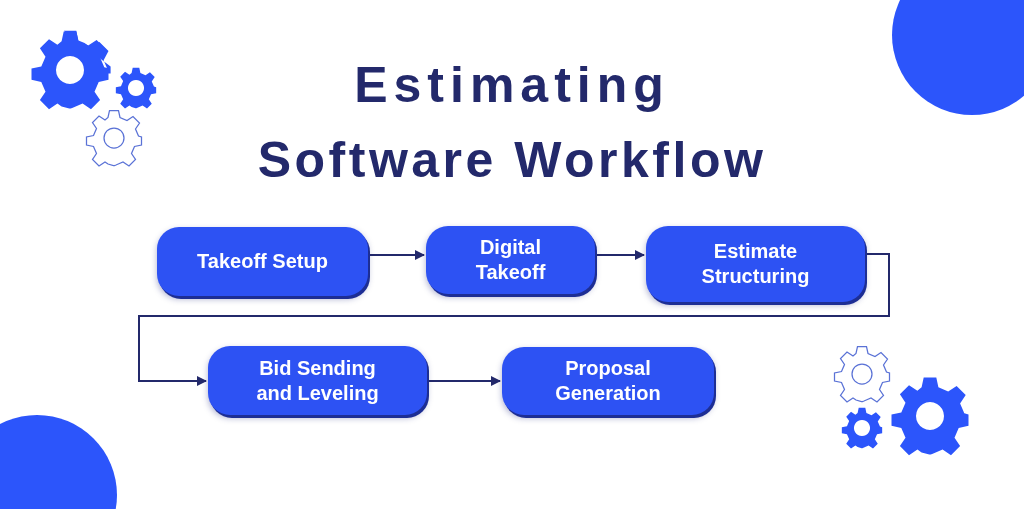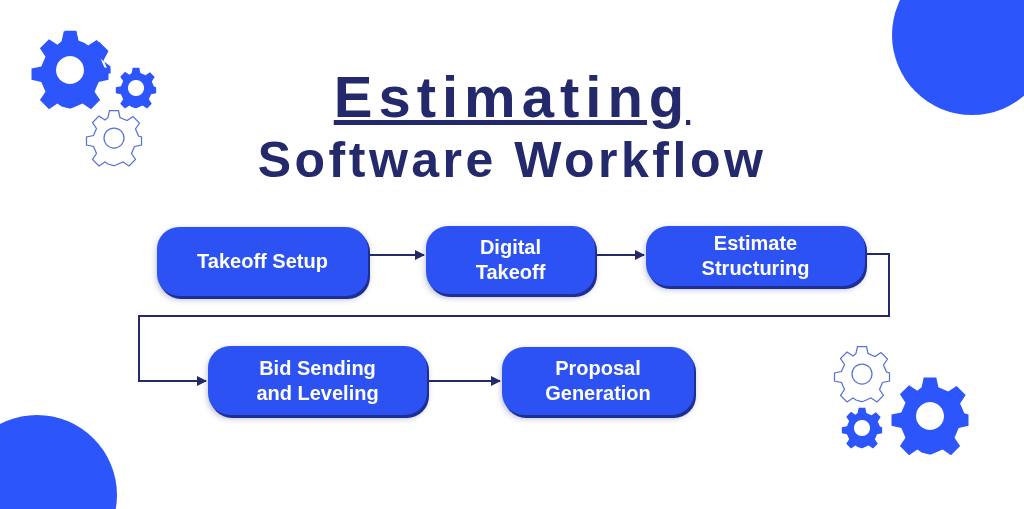--- a/index.html
+++ b/index.html
@@ -15,21 +15,21 @@
   #circle-tr { left: 892px; top: -45px; width: 160px; height: 160px; }
   #circle-bl { left: -43px; top: 415px; width: 160px; height: 160px; }
 
   .gear { position: absolute; }
 
   .title {
     position: absolute; left: 0; width: 1024px; text-align: center;
     color: #23296b; font-weight: bold; margin: 0;
     font-family: "Liberation Sans", "DejaVu Sans", sans-serif;
   }
-  #title-main { top: 52px; font-size: 58px; letter-spacing: 6px; line-height: 90px; text-decoration: underline; }
+  #title-main { top: 40px; font-size: 50px; letter-spacing: 6px; line-height: 90px; }
   #title-sub { top: 134px; font-size: 50px; letter-spacing: 3.5px; line-height: 52px; }
 
   .step {
     position: absolute; box-sizing: border-box;
     background: #2d52f3;
     border-radius: 22px;
     box-shadow: 2px 3px 0 #1d2e94, 0 3px 6px rgba(20,30,120,0.35);
     color: #ffffff; font-weight: bold; font-size: 20px; line-height: 25px;
     display: flex; align-items: center; justify-content: center; text-align: center;
     cursor: pointer;
@@ -109,24 +109,24 @@
   </g>
 </svg>
 
 <div class="step" style="left:157px;top:227px;width:211px;height:69px;">
   <span>Takeoff Setup</span>
 </div>
 <div class="step" style="left:426px;top:226px;width:169px;height:68px;">
   <span>Digital
 Takeoff</span>
 </div>
-<div class="step" style="left:646px;top:226px;width:219px;height:60px;">
+<div class="step" style="left:646px;top:226px;width:219px;height:76px;">
   <span>Estimate
 Structuring</span>
 </div>
 <div class="step" style="left:208px;top:346px;width:219px;height:69px;justify-content:center;">
   <span>Bid Sending
 and Leveling</span>
 </div>
-<div class="step" style="left:502px;top:347px;width:192px;height:68px;align-items:center;">
+<div class="step" style="left:502px;top:347px;width:212px;height:68px;align-items:center;">
   <span>Proposal
 Generation</span>
 </div>
 
 </body></html>

